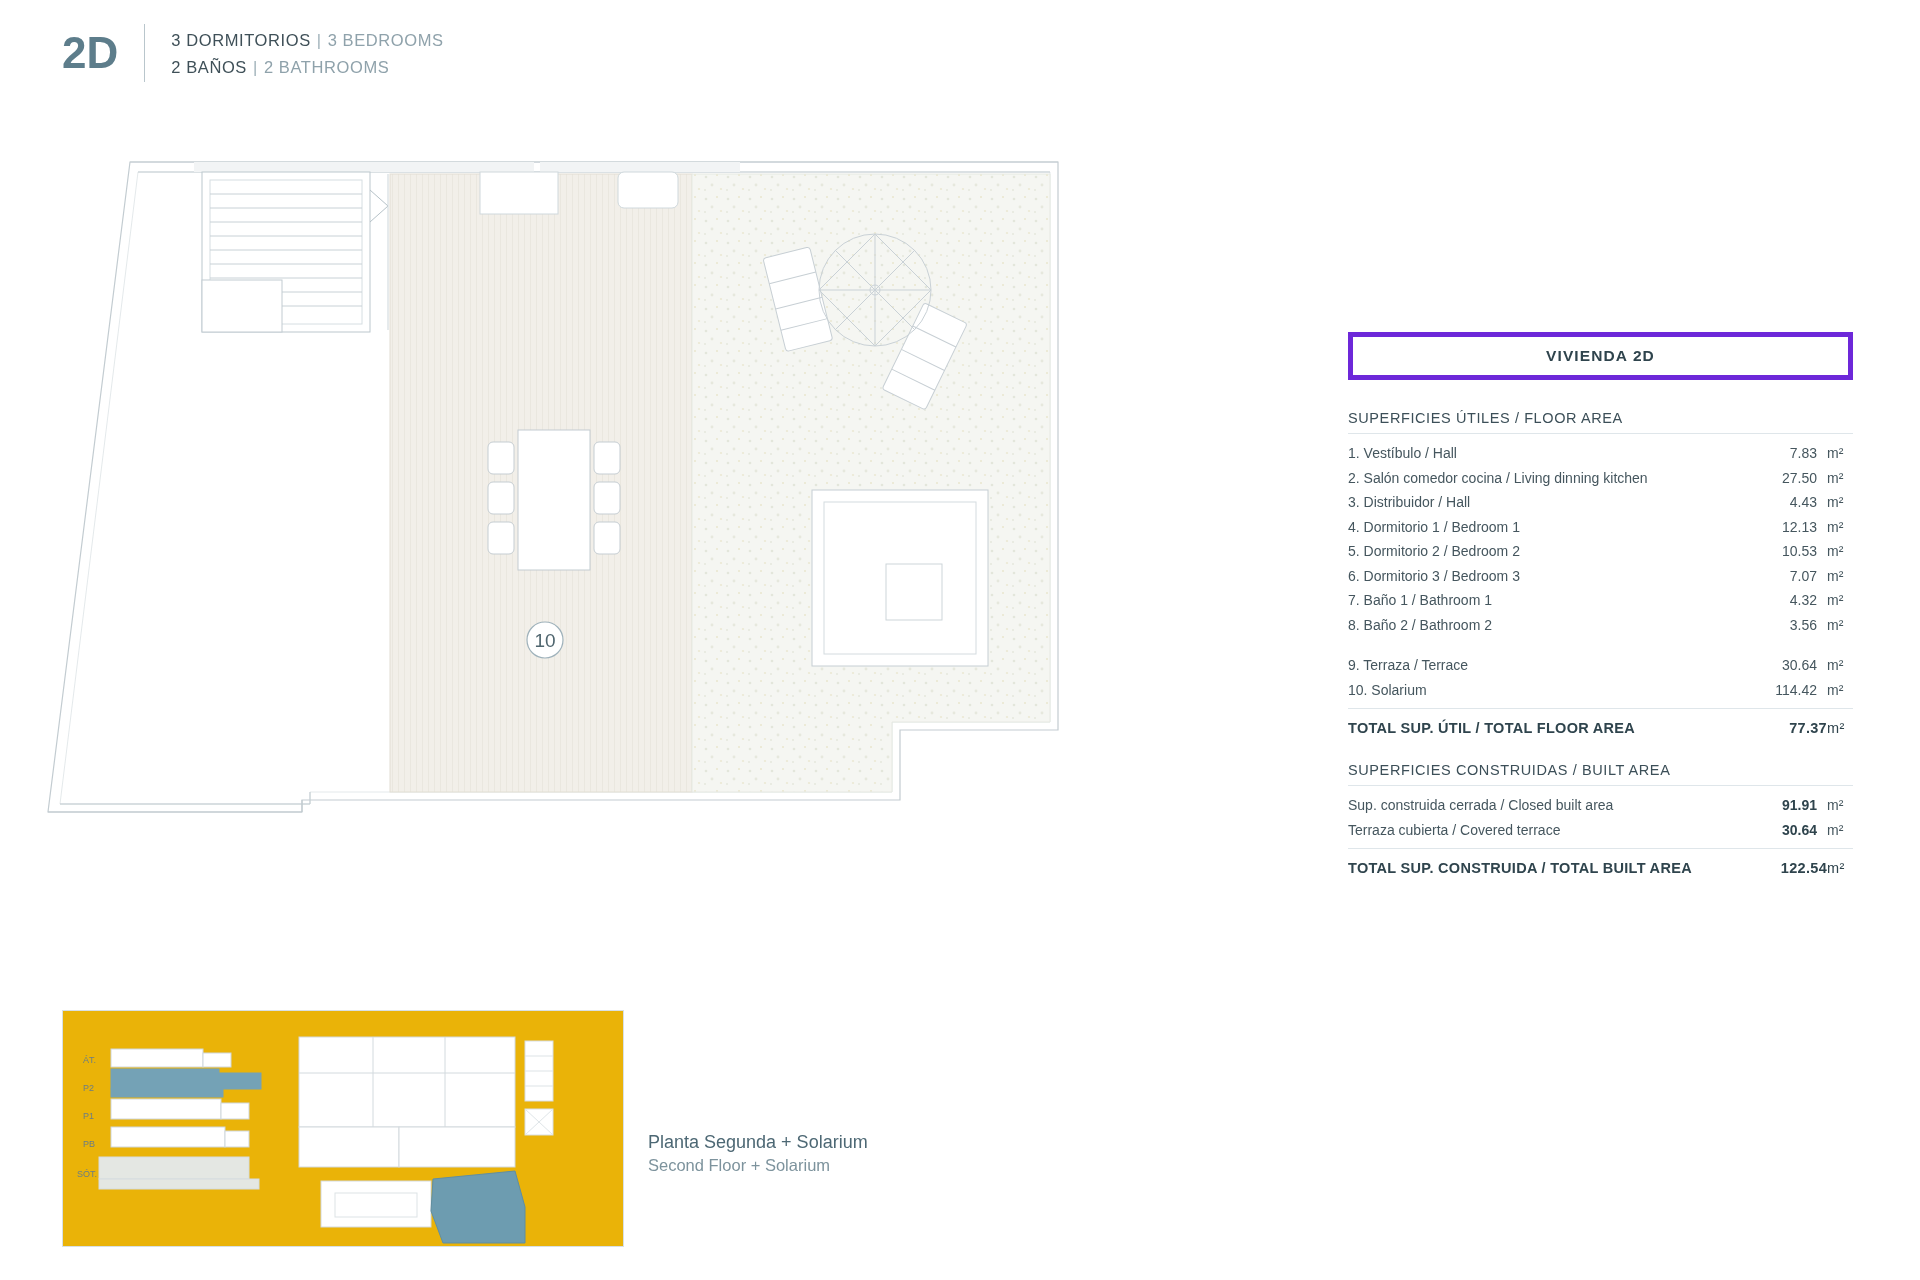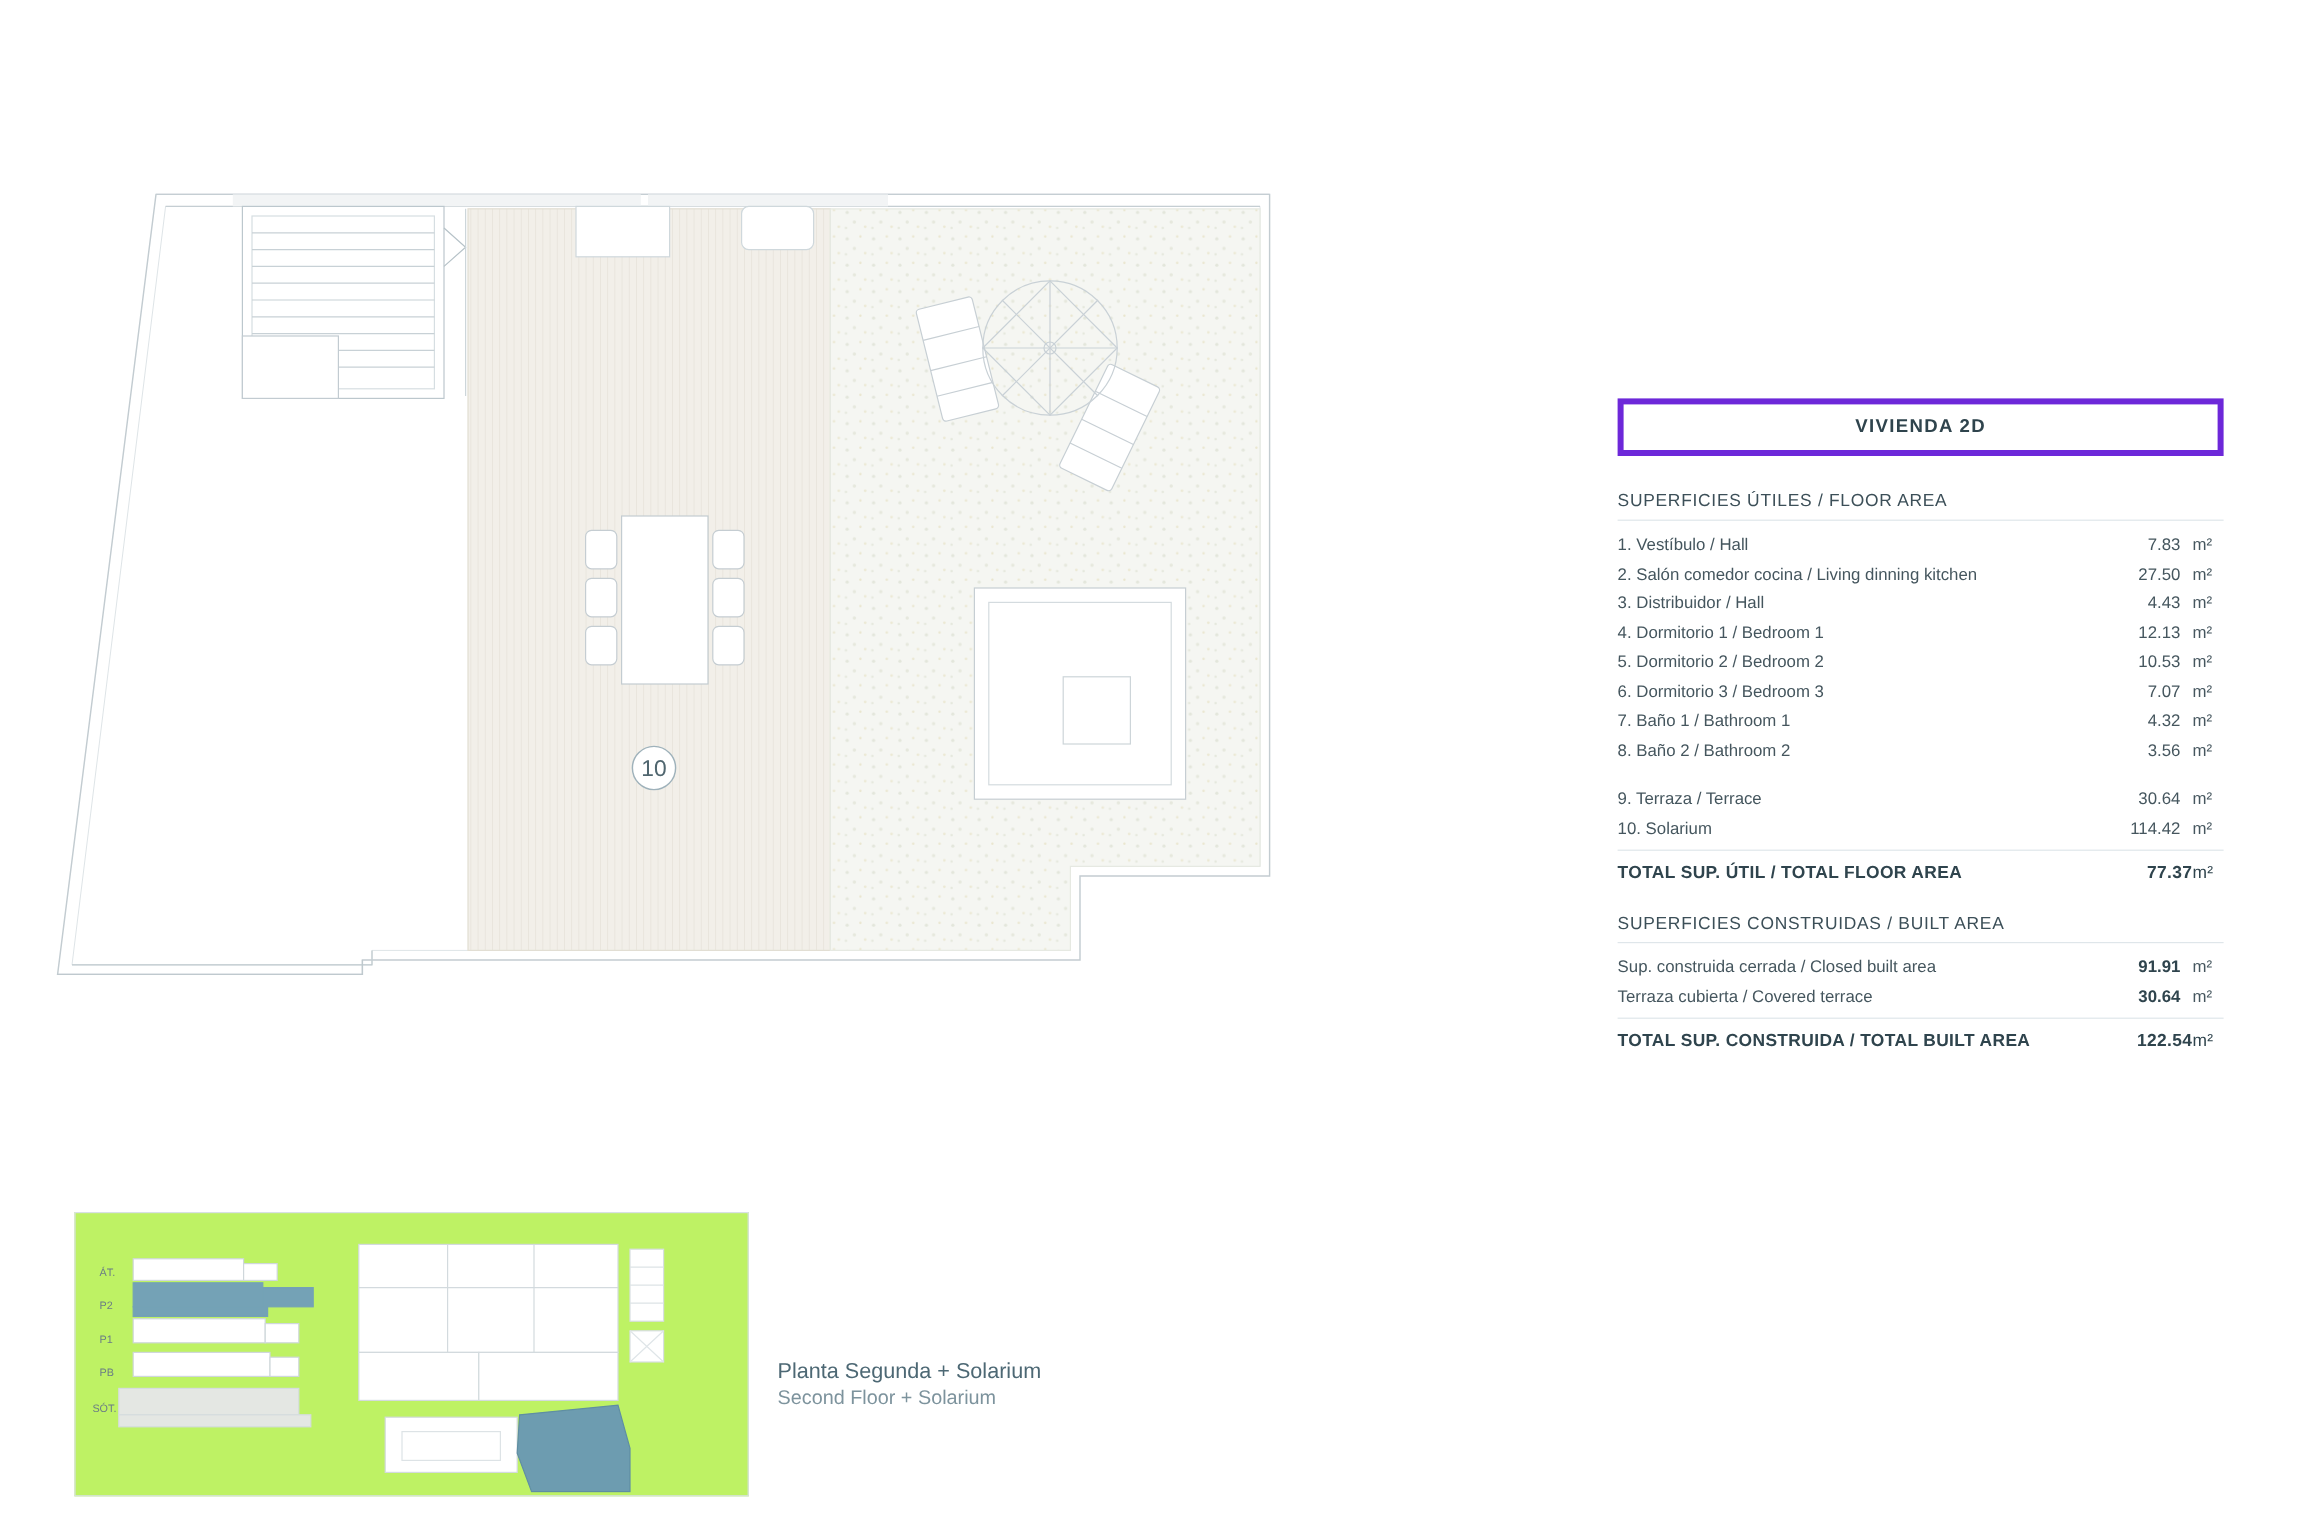--- a/index.html
+++ b/index.html
@@ -136,21 +136,21 @@
   .row.built .val { font-weight: bold; color: #2f444d; }
 
   
   .keyplan {
     position: absolute;
     left: 62px;
     top: 1010px;
     width: 560px;
     height: 235px;
     border: 1px solid #d8e0e4;
-    background: #bef264;
+    background: #eab308;
   }
   .keyplan svg { display:block; }
   .floor-caption {
     position: absolute;
     left: 648px;
     top: 1130px;
     line-height: 1.35;
   }
   .floor-caption .es {
     font-size: 18px;
@@ -165,20 +165,32 @@
     font-size: 9px;
     fill: #6b7d85;
     font-family: "Liberation Sans", sans-serif;
   }
 </style>
 </head>
 <body>
 
 <div class="page">
 
+  <div class="header">
+    <div class="unit-code">2D</div>
+    <div class="header-divider"></div>
+    <div class="header-lines">
+      <div class="hl-row">
+        <span class="es">3 DORMITORIOS</span><span class="sep">|</span><span class="en">3 BEDROOMS</span>
+      </div>
+      <div class="hl-row">
+        <span class="es">2 BAÑOS</span><span class="sep">|</span><span class="en">2 BATHROOMS</span>
+      </div>
+    </div>
+  </div>
 
   <div class="plan">
     <svg width="1310" height="690" viewBox="0 0 1310 690" xmlns="http://www.w3.org/2000/svg">
       <defs>
         <pattern id="deckLines" width="6" height="6" patternUnits="userSpaceOnUse">
           <rect width="6" height="6" fill="#f2efe9"></rect>
           <line x1="0" y1="0" x2="0" y2="6" stroke="#e6e2d9" stroke-width="1.2"></line>
         </pattern>
         <pattern id="gravel" width="22" height="22" patternUnits="userSpaceOnUse">
           <rect width="22" height="22" fill="#f5f6f2"></rect>

